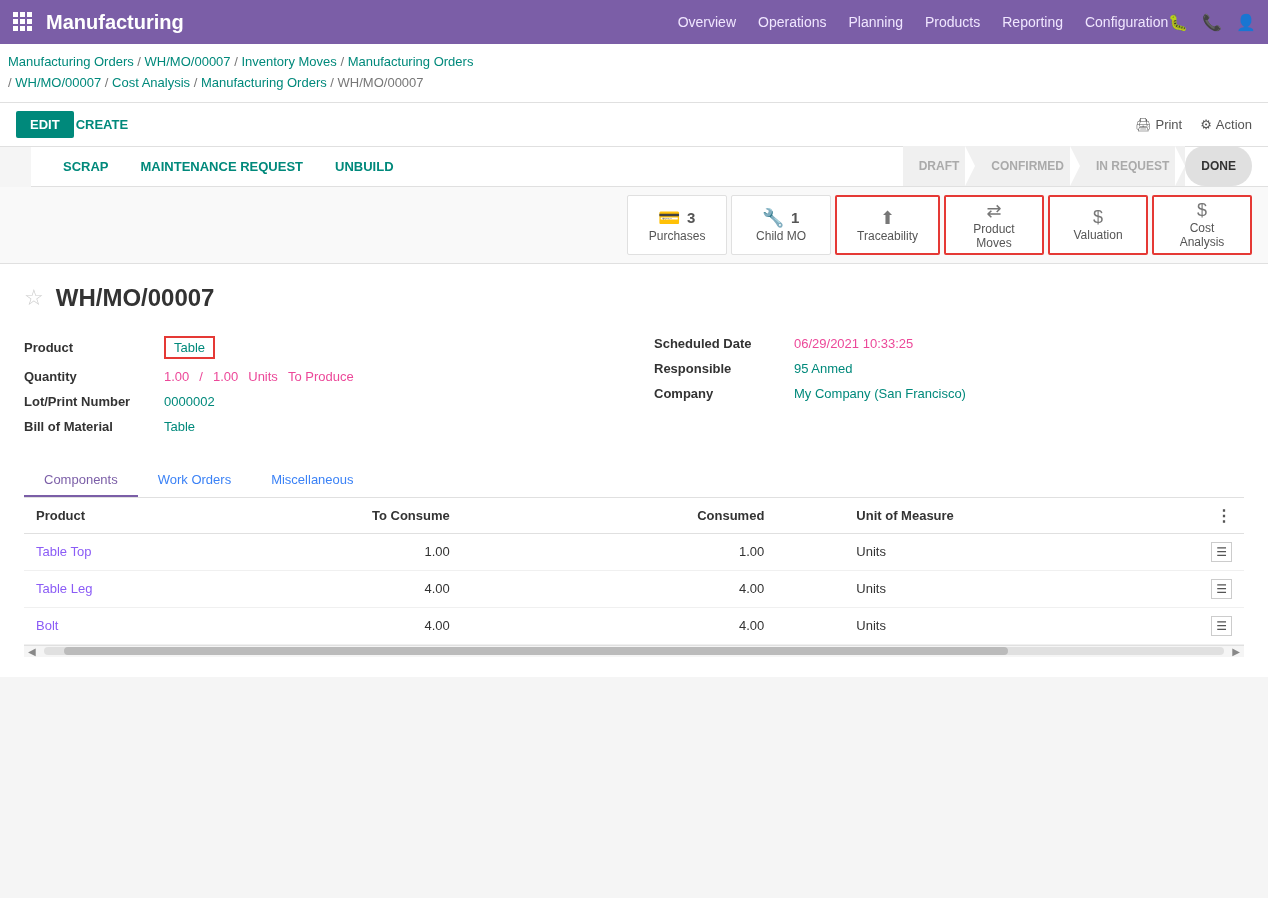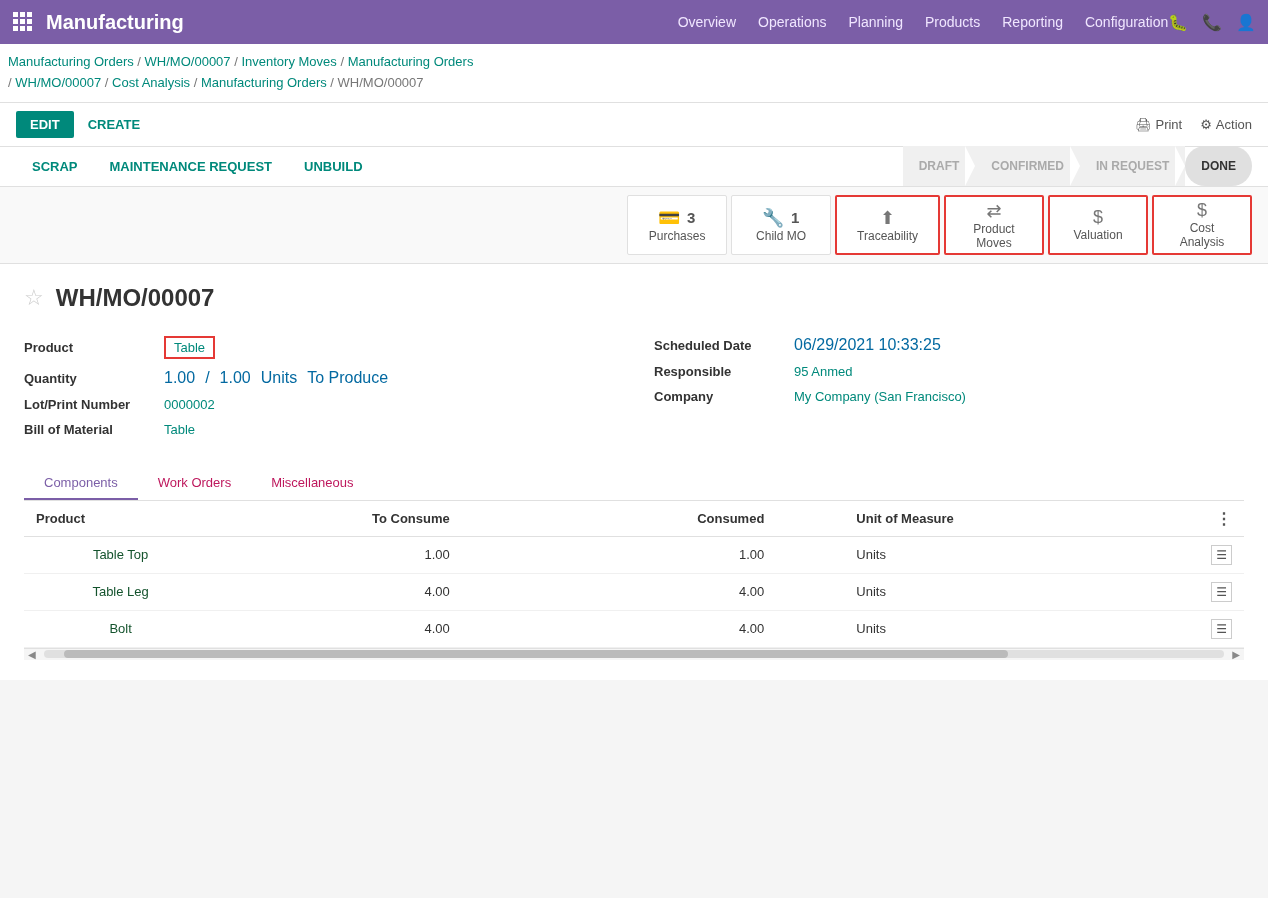--- a/index.html
+++ b/index.html
@@ -31,21 +31,21 @@
     }
     .breadcrumb a { color: #00897B; text-decoration: none; cursor: pointer; }
     .breadcrumb span { color: #777; }
 
     
     .actionbar {
       background: #fff;
       display: flex;
       align-items: center;
       padding: 8px 16px;
-      gap: 14px;
+      gap: 2px;
       border-bottom: 1px solid #e0e0e0;
     }
     .btn-edit {
       background: #00897B;
       color: #fff;
       border: none;
       padding: 6px 14px;
       font-weight: bold;
       font-size: 13px;
       cursor: pointer;
@@ -77,20 +77,21 @@
       gap: 4px;
     }
 
     
     .subactionbar {
       background: #fff;
       display: flex;
       padding: 0 16px;
       border-bottom: 1px solid #e0e0e0;
       height: 40px;
+      margin-left: 31px;
     }
     .subactionbar-left { display: flex; gap: 0; flex: 1; }
     .subactionbar-left button {
       background: none;
       border: none;
       color: #00897B;
       font-weight: bold;
       font-size: 13px;
       cursor: pointer;
       padding: 0 16px;
@@ -194,41 +195,41 @@
       margin-bottom: 10px;
       gap: 10px;
     }
     .form-label {
       font-weight: bold;
       color: #333;
       min-width: 130px;
       font-size: 13px;
     }
     .form-value { color: #00897B; font-size: 13px; cursor: pointer; }
-    .form-value-plain { color: #0369a1; font-size: 16px; text-align: center; }
+    .form-value-plain { color: #ec4899; font-size: 13px; text-align: center; }
     .form-value-highlight {
       color: #00897B;
       border: 2px solid #e53935;
       padding: 2px 8px;
       font-size: 13px;
       cursor: pointer;
     }
 
     
     .tabs-container {
       border-bottom: 1px solid #e0e0e0;
       display: flex;
       gap: 0;
       margin-bottom: 0;
     }
     .tab {
       padding: 8px 20px;
       cursor: pointer;
       font-size: 13px;
-      color: #be185d;
+      color: #3b82f6;
       border-bottom: 2px solid transparent;
     }
     .tab.active {
       color: #7B5EA7;
       border-bottom: 2px solid #7B5EA7;
       font-weight: 400;
     }
 
     
     .data-table {
@@ -242,21 +243,21 @@
       font-size: 13px;
       font-weight: bold;
       color: #333;
       border-bottom: 1px solid #e0e0e0;
     }
     .data-table td {
       padding: 8px 12px;
       font-size: 13px;
       border-bottom: 1px solid #f0f0f0;
     }
-    .data-table td.link { color: #14532d; cursor: pointer; text-align: center; }
+    .data-table td.link { color: #8b5cf6; cursor: pointer; }
     .data-table td.num { text-align: right; }
     .data-table td.icon-cell { text-align: right; color: #777; font-size: 15px; }
     .col-menu-icon { color: #555; font-size: 16px; cursor: pointer; }
 
     
     .scroll-bar-row {
       background: #f5f5f5;
       height: 12px;
       border-top: 1px solid #e0e0e0;
       display: flex;

